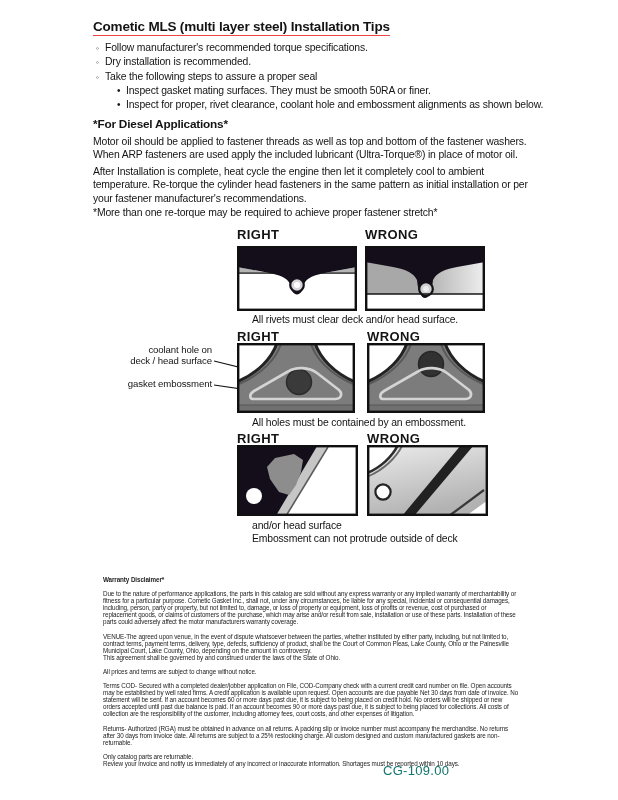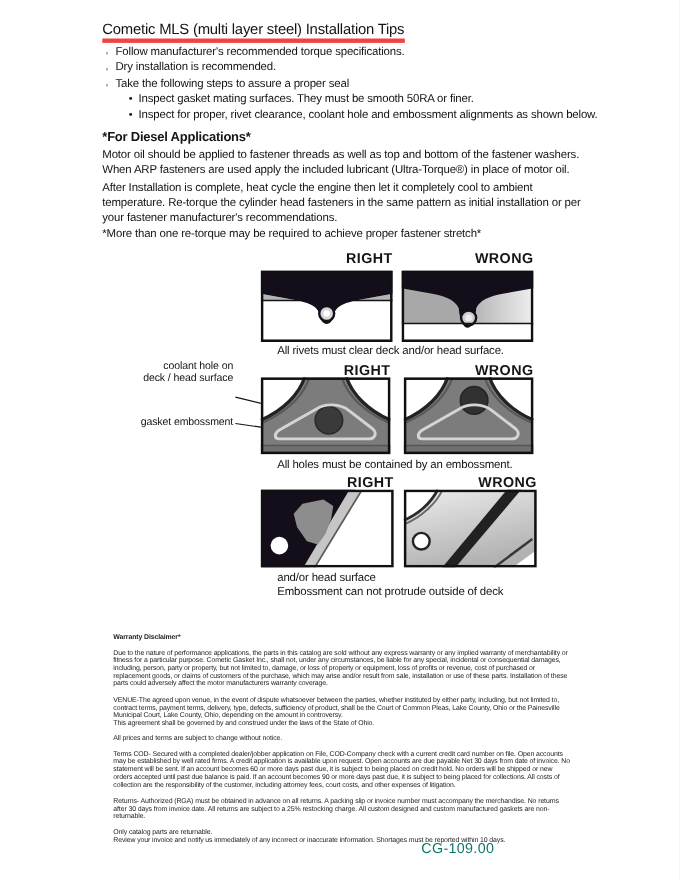--- a/index.html
+++ b/index.html
@@ -1,28 +1,28 @@
 <!DOCTYPE html>
 <html><head>
 <meta charset="utf-8">
 <style>
   html,body{margin:0;padding:0;background:#e8e8e8;}
   .page{position:relative;width:618px;height:800px;background:#ffffff;overflow:hidden;
         font-family:"Liberation Sans", sans-serif;color:#141414;}
   .abs{position:absolute;}
-  .title{position:absolute;left:93px;top:19px;margin:0;font-size:13.5px;font-weight:normal;
-         letter-spacing:-0.2px;border-bottom:4px solid #ef4444;padding-bottom:1px;}
+  .title{position:absolute;left:93px;top:19px;margin:0;font-size:13.5px;font-weight:bold;
+         letter-spacing:-0.2px;border-bottom:1px solid #ef4444;padding-bottom:1px;}
   .bullets{position:absolute;left:96px;top:41px;width:472px;font-size:10.4px;line-height:13.4px;letter-spacing:-0.15px;}
   .b-row{display:flex;}
   .b-mark{width:9px;flex:none;font-size:8px;padding-top:1px;}
   .b-row.sub{margin-left:21px;}
   .b-row.sub .b-mark{font-size:10px;width:9px;padding-top:0;}
   .diesel-h{position:absolute;left:93px;top:117px;margin:0;font-size:11.8px;font-weight:bold;letter-spacing:-0.2px;}
   .para{position:absolute;left:93px;width:444px;font-size:10.4px;line-height:13.3px;letter-spacing:-0.15px;}
-  .fig-label{position:absolute;text-align:right;font-size:13px;font-weight:600;letter-spacing:0.4px;}
+  .fig-label{position:absolute;text-align:left;font-size:13px;font-weight:600;letter-spacing:0.4px;}
   .fig{position:absolute;line-height:0;}
   .caption{position:absolute;font-size:10.4px;letter-spacing:-0.15px;line-height:13px;margin-left:15px;}
   .annot{position:absolute;text-align:right;font-size:9.6px;line-height:11px;letter-spacing:-0.1px;}
   .legal{position:absolute;left:103px;top:576px;width:416px;font-size:6.3px;line-height:7.1px;letter-spacing:-0.1px;color:#1c1c1c;}
   .legal p{margin:0 0 7px 0;}
   .legal p.m0{margin-bottom:0;}
   .legal p.lh{font-weight:bold;margin-bottom:7px;}
   .page-code{position:absolute;left:383px;top:763px;font-size:13px;letter-spacing:0.3px;color:#0f766e;}
 </style>
 </head>
@@ -93,21 +93,21 @@
       <line x1="0" y1="48" x2="120" y2="48" stroke="#141414" stroke-width="1.4"></line>
       <rect x="1.2" y="1.2" width="117.6" height="62.6" fill="none" stroke="#101010" stroke-width="2.4"></rect>
     </svg>
   </div>
 
   <div class="caption" style="left:237px;top:313px;">All rivets must clear deck and/or head surface.</div>
 
   <div class="fig-label" style="left:237px;top:329px;width:118px;">RIGHT</div>
   <div class="fig-label" style="left:367px;top:329px;width:118px;">WRONG</div>
 
-  <div class="annot" style="left:120px;top:327px;width:92px;">
+  <div class="annot" style="left:120px;top:344px;width:92px;">
     <div>coolant hole on</div>
     <div>deck / head surface</div>
   </div>
   <div class="annot" style="left:108px;top:378px;width:104px;">gasket embossment</div>
 
   <svg class="abs" style="left:212px;top:352px;" width="92" height="44" viewBox="0 0 92 44">
     <line x1="2" y1="9" x2="83" y2="29" stroke="#141414" stroke-width="1.1"></line>
     <polygon points="88,30.5 77.5,25.5 79.5,32.5" fill="#141414"></polygon>
     <line x1="2" y1="33" x2="50" y2="40" stroke="#141414" stroke-width="1.1"></line>
   </svg>

